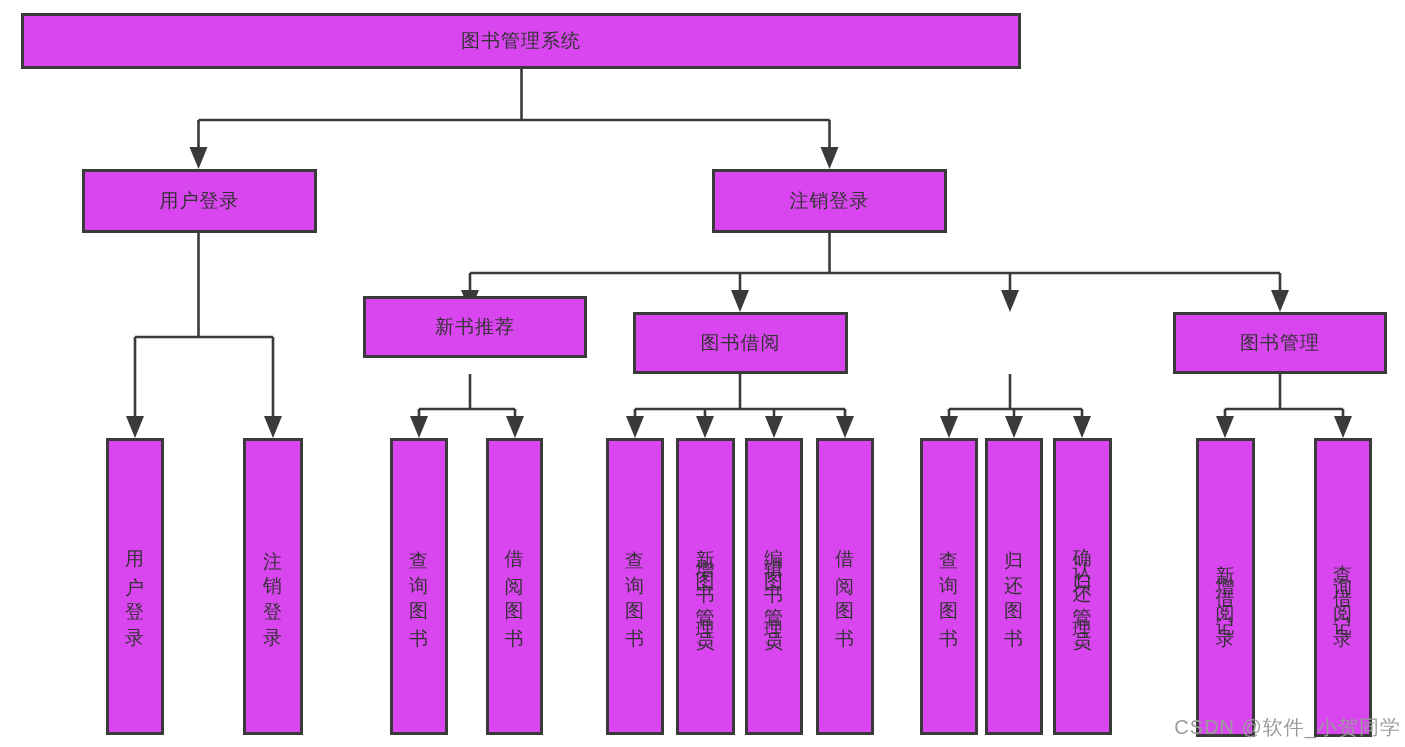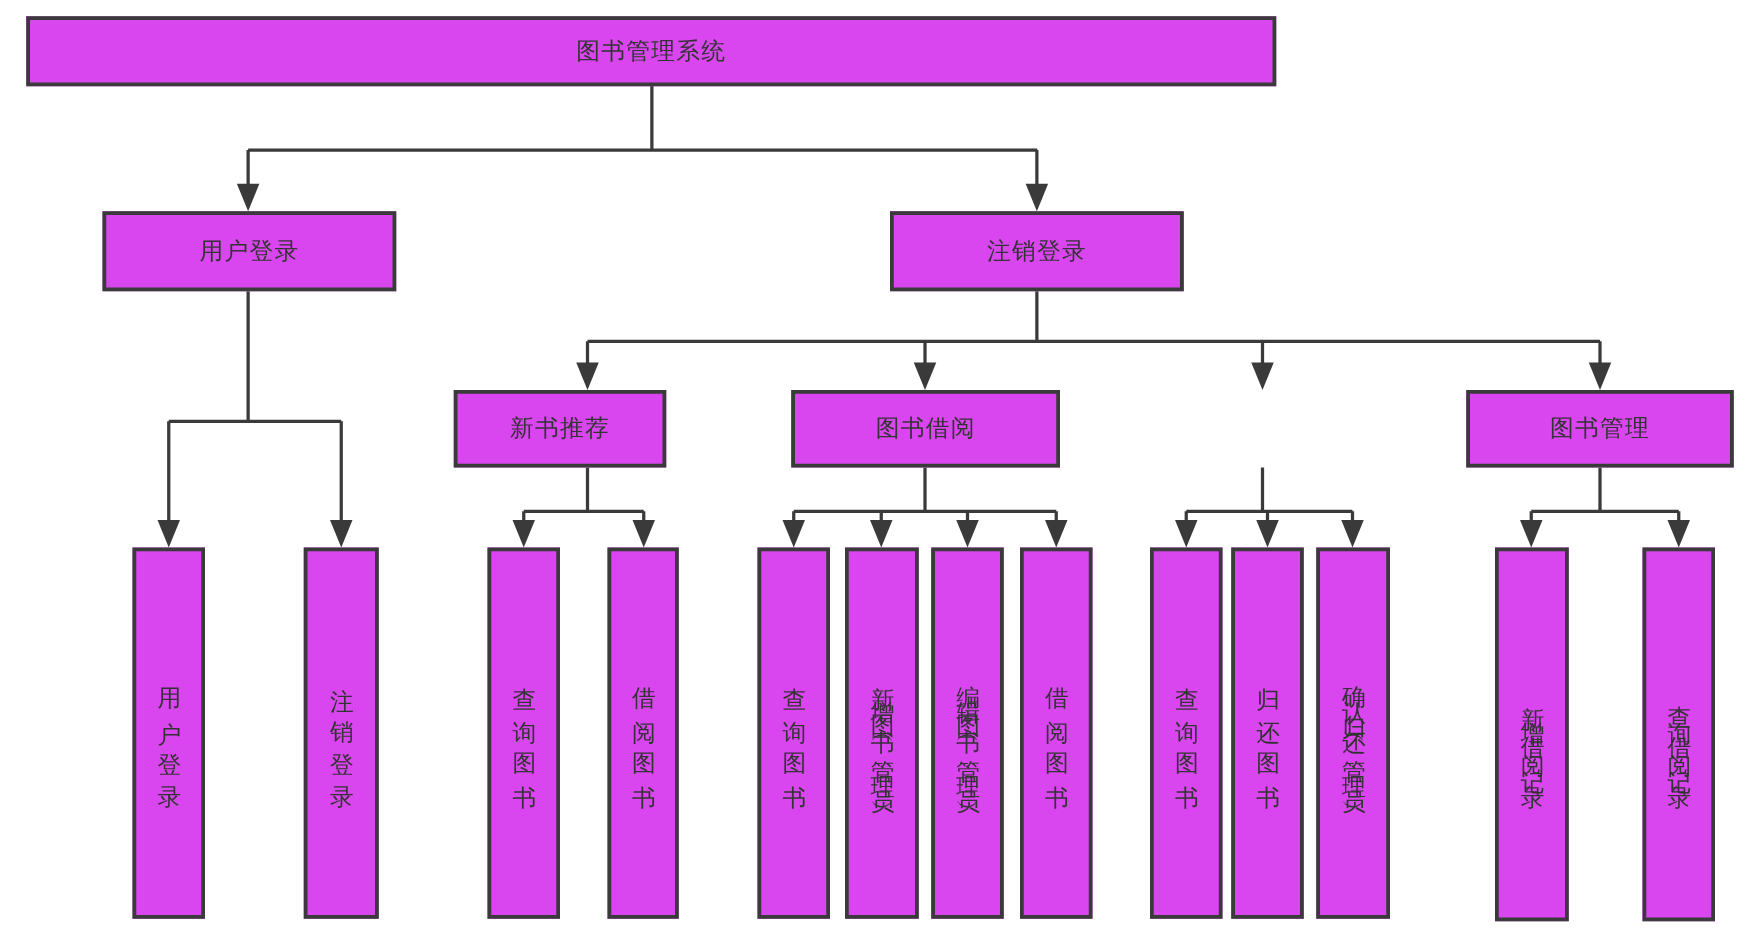--- a/index.html
+++ b/index.html
@@ -119,21 +119,21 @@
     <span>图书管理系统</span>
   </div>
 
   <div class="node hnode" style="left:82px;top:169px;width:235px;height:64px">
     <span>用户登录</span>
   </div>
   <div class="node hnode" style="left:712px;top:169px;width:235px;height:64px">
     <span>注销登录</span>
   </div>
 
-  <div class="node hnode" style="left:363px;top:312px;width:170px;height:62px">
+  <div class="node hnode" style="left:363px;top:296px;width:224px;height:62px">
     <span>新书推荐</span>
   </div>
   <div class="node hnode" style="left:633px;top:312px;width:215px;height:62px">
     <span>图书借阅</span>
   </div>
   <div class="node hnode" style="left:1173px;top:312px;width:214px;height:62px">
     <span>图书管理</span>
   </div>
 
   <div class="node leaf" style="left:106px;top:438px;width:58px">
@@ -173,14 +173,15 @@
     <span class="vlabel sp9">确认归还（管理员）</span>
   </div>
 
   <div class="node leaf" style="left:1196px;top:438px;width:59px;height:299px">
     <span class="vlabel sp6">新增借阅记录</span>
   </div>
   <div class="node leaf" style="left:1314px;top:438px;width:58px;height:299px">
     <span class="vlabel sp6">查询借阅记录</span>
   </div>
 
+  <div class="watermark">CSDN @软件_小贺同学</div>
 
 </div>
 
 </body></html>

